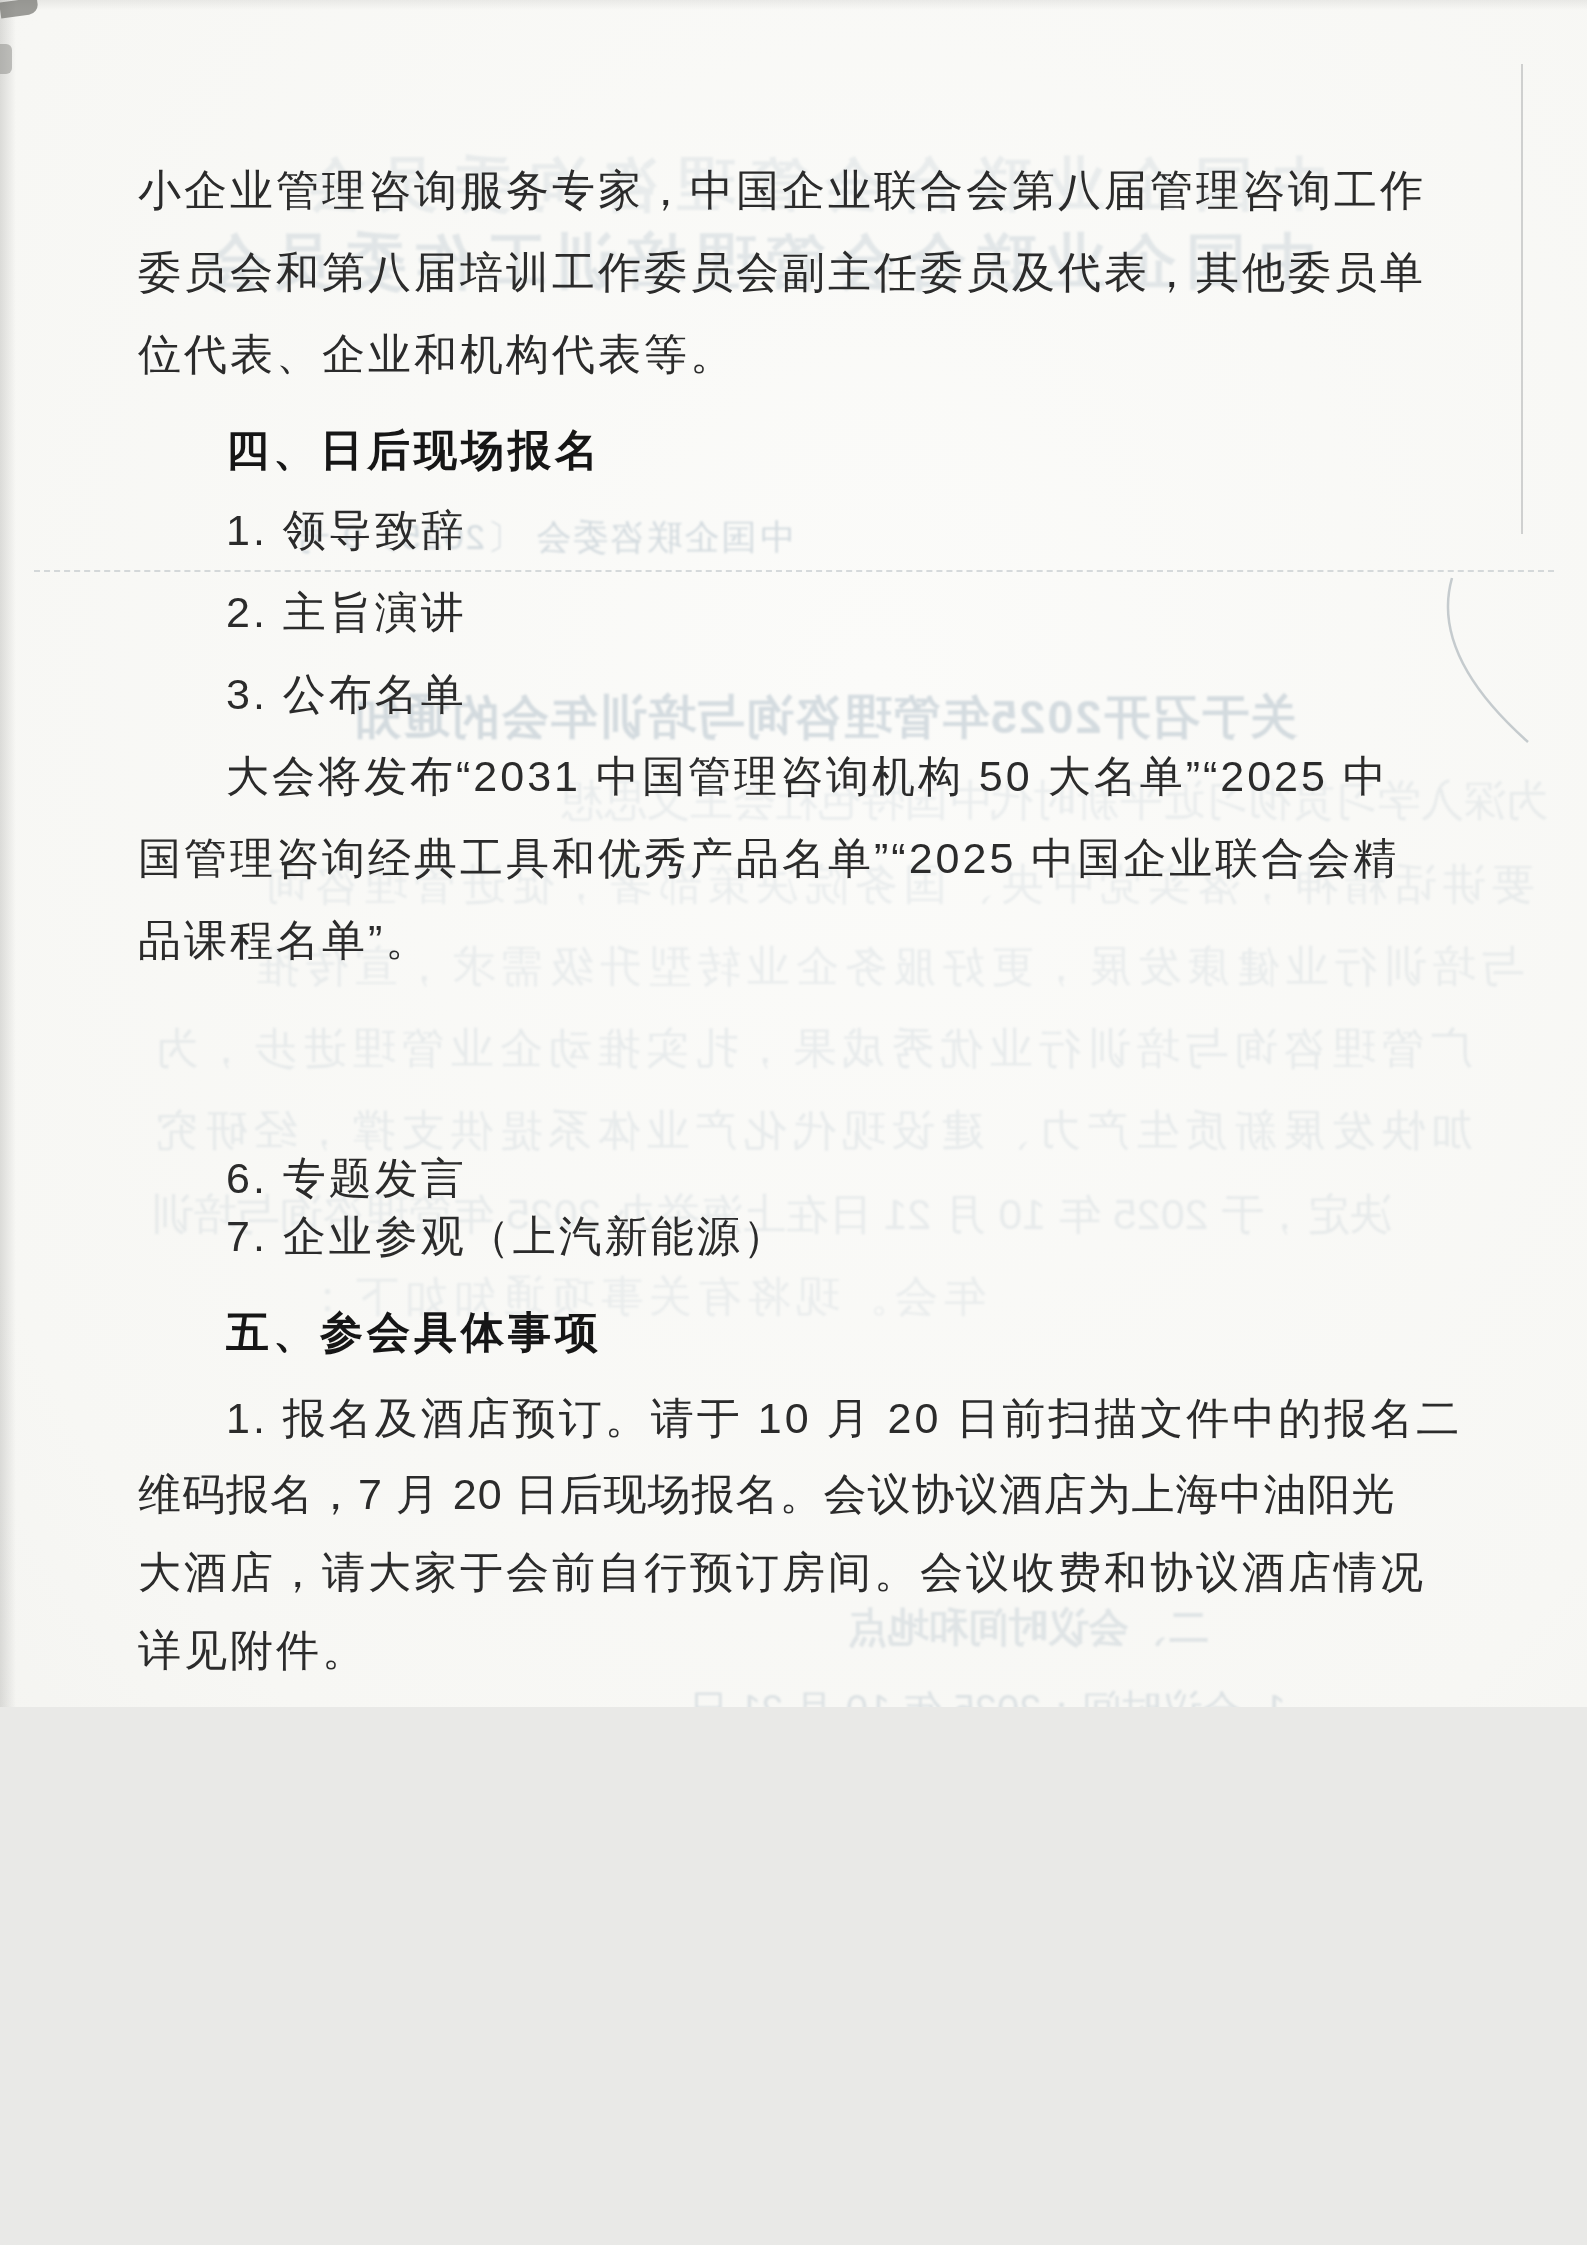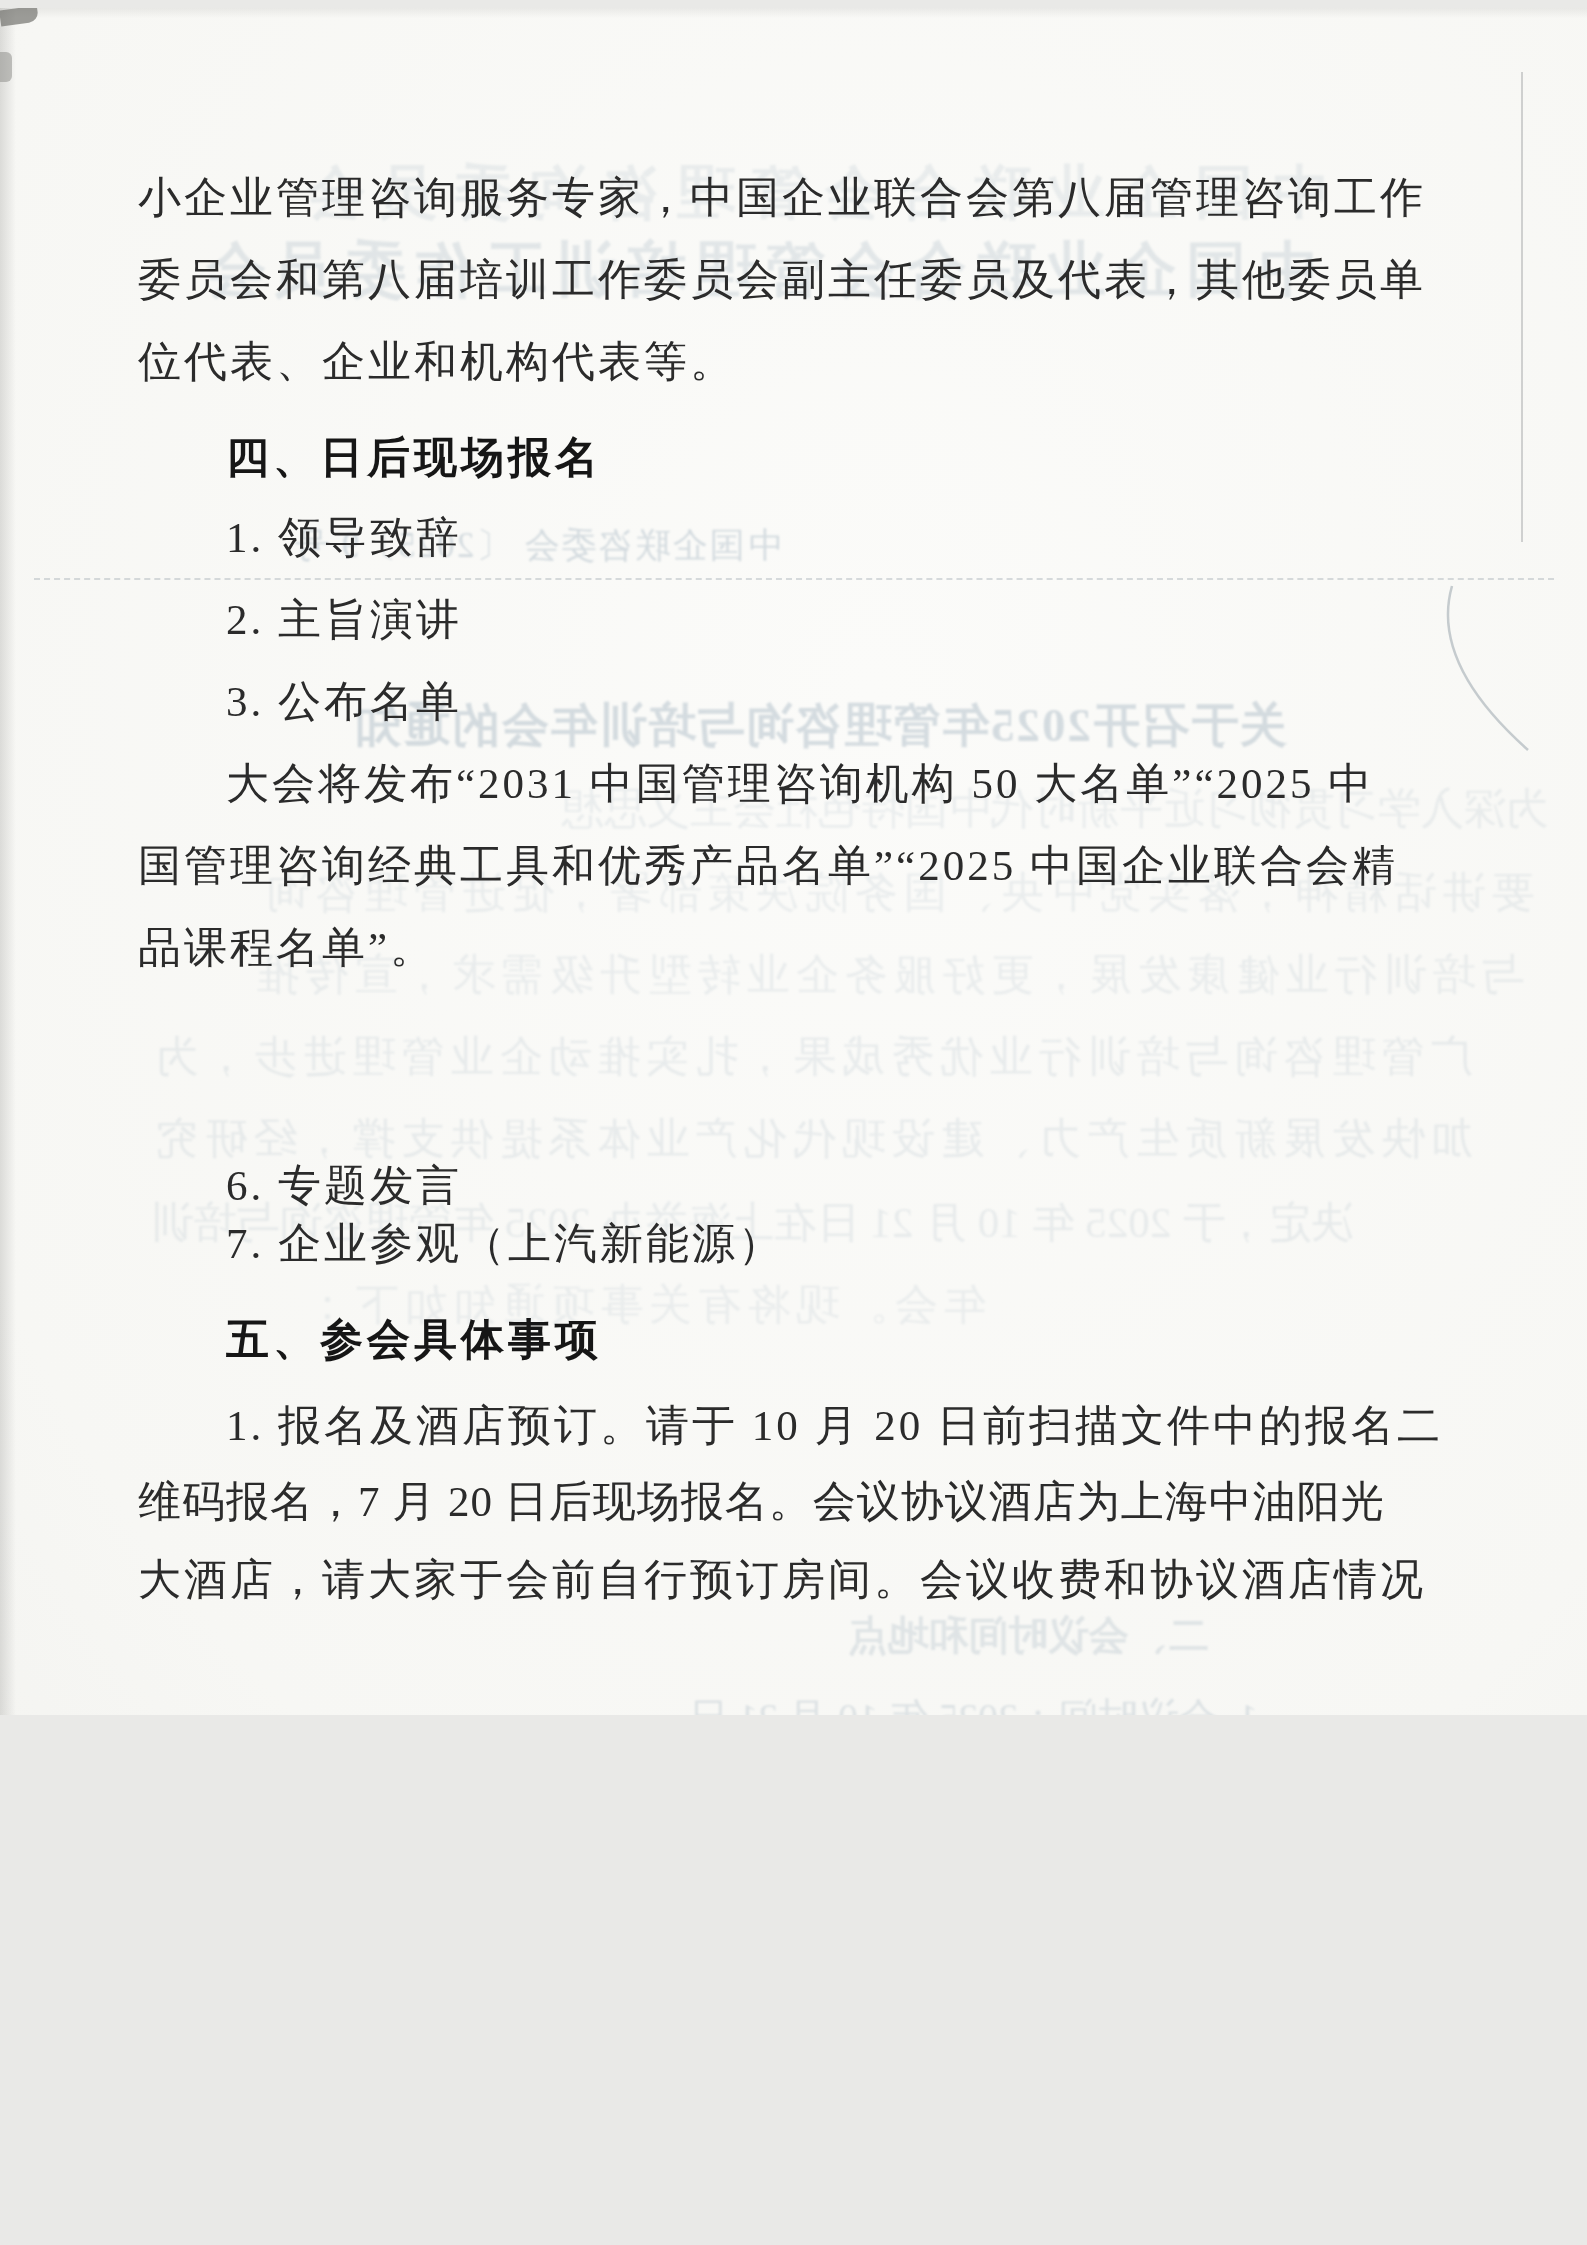--- a/index.html
+++ b/index.html
@@ -1,23 +1,23 @@
 <!DOCTYPE html>
 <html><head>
 <meta charset="utf-8">
 <style>
   html,body{margin:0;padding:0;background:#e9e9e7;}
   .page{
     position:relative;
     width:1587px;height:1707px;
-    margin:8px auto;
+    margin:0 auto;
     background:
       radial-gradient(ellipse 1400px 1800px at 55% 40%, #fbfbf9 0%, #f7f7f4 70%, #f2f2ef 100%);
     overflow:hidden;
-    font-family:Liberation Serif, serif;
+    font-family:Liberation Sans, sans-serif;
   }
   
   .ln{
     position:absolute;
     left:138px;
     width:1330px;
     font-size:43px;
     line-height:60px;
     letter-spacing:3px;
     color:#2b2b2b;
@@ -93,20 +93,21 @@
   <div class="ln ind" style="top:664px;">3. 公布名单</div>
   <div class="ln ind" style="top:746px;">大会将发布“2031 中国管理咨询机构 50 大名单”“2025 中</div>
   <div class="ln" style="top:828px;">国管理咨询经典工具和优秀产品名单”“2025 中国企业联合会精</div>
   <div class="ln" style="top:910px;">品课程名单”。</div>
   <div class="ln ind" style="top:1148px;">6. 专题发言</div>
   <div class="ln ind" style="top:1206px;">7. 企业参观（上汽新能源）</div>
   <div class="ln ind hd" style="top:1302px;">五、参会具体事项</div>
   <div class="ln ind" style="top:1388px;">1. 报名及酒店预订。请于 10 月 20 日前扫描文件中的报名二</div>
   <div class="ln" style="top:1464px;letter-spacing:1px;">维码报名，7 月 20 日后现场报名。会议协议酒店为上海中油阳光</div>
   <div class="ln" style="top:1542px;">大酒店，请大家于会前自行预订房间。会议收费和协议酒店情况</div>
+  <div class="ln" style="top:1620px;">详见附件。</div>
 
   <div class="pagenum">2</div>
 
   <svg class="curl" width="187" height="200" viewBox="0 0 187 200">
     <path d="M 52 18 Q 30 95 128 182" fill="none" stroke="#9aa6ad" stroke-width="2.5" opacity="0.55"></path>
   </svg>
   <div class="edge-left"></div>
   <div class="edge-top"></div>
   <div class="edge-bottom"></div>
   <div class="edge-right-line"></div>

